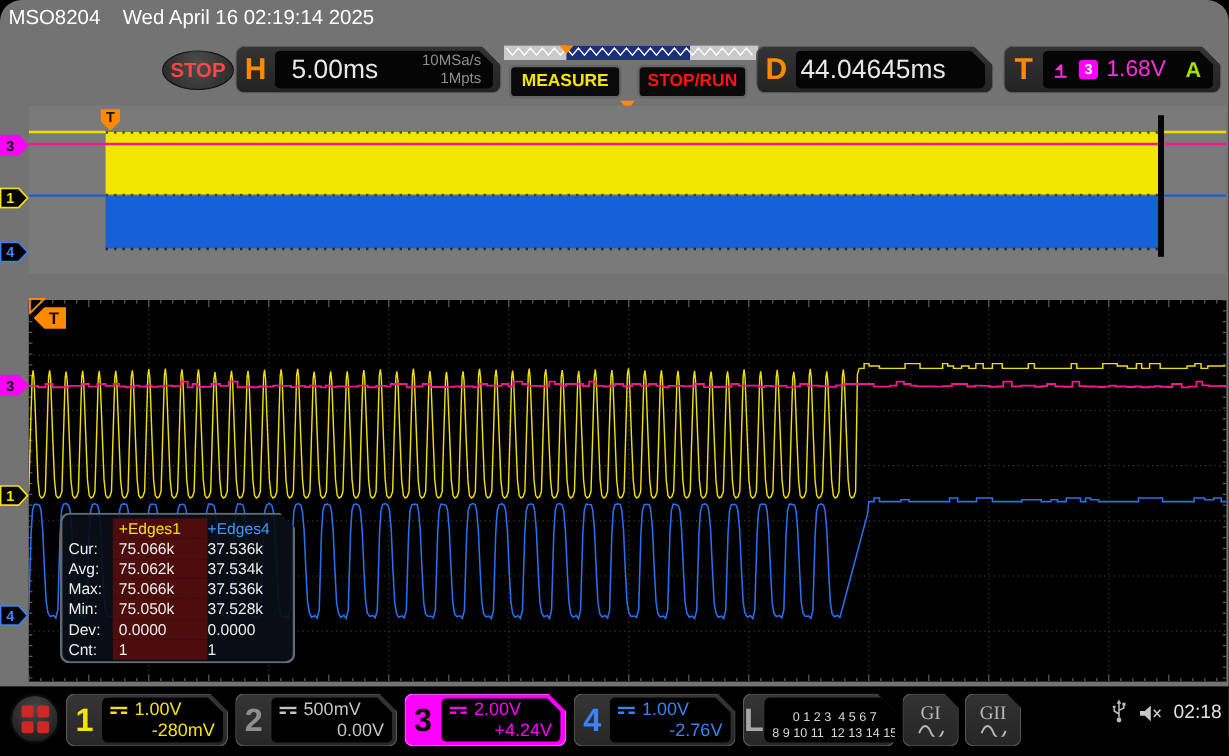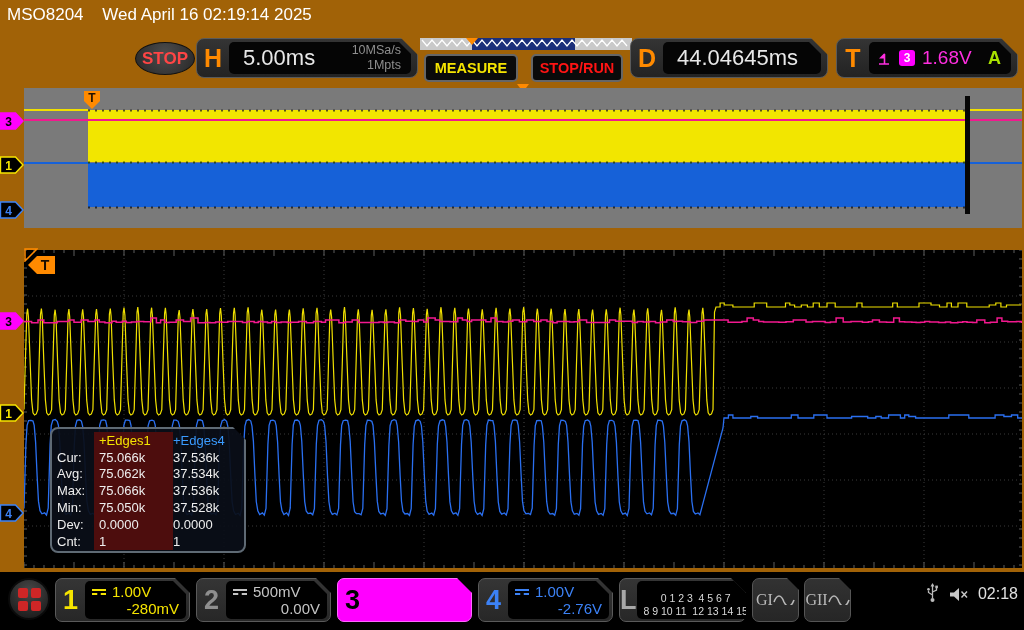--- a/index.html
+++ b/index.html
@@ -1,18 +1,18 @@
 <!DOCTYPE html>
 <html><head>
 <meta charset="utf-8">
 <style>
   html,body{margin:0;padding:0;background:#000;}
   body{width:1024px;height:630px;position:relative;overflow:hidden;
        font-family:"Liberation Sans",sans-serif;-webkit-font-smoothing:antialiased;}
-  #screen{position:absolute;inset:0;background:#a16207;}
+  #screen{position:absolute;inset:0;background:#737373;border-radius:18px;}
 
   
   #titlebar{position:absolute;left:0;top:0;width:1024px;height:30px;color:#fff;
             font-size:17px;line-height:30px;padding-left:7px;box-sizing:border-box;}
   #titlebar .model{margin-right:14px;}
 
   
   #toolbar{position:absolute;left:0;top:30px;width:1024px;height:54px;}
   #logo{position:absolute;left:6px;top:6px;font-family:"Liberation Serif",serif;
         font-weight:bold;font-size:33px;color:#f7dc00;letter-spacing:-1px;}
@@ -24,21 +24,21 @@
        clip-path:polygon(0 0,calc(100% - 17px) 0,100% 17px,100% 100%,0 100%);
        display:flex;align-items:center;}
   .blk .key{width:32px;text-align:center;font-size:25px;font-weight:bold;color:#ff8a00;}
   .blk .inner{flex:1;height:32px;margin-right:6px;background:#050505;border-radius:5px;
        clip-path:polygon(0 0,calc(100% - 12px) 0,100% 12px,100% 100%,0 100%);
        display:flex;align-items:center;box-sizing:border-box;}
   #h-block{left:196px;width:222px;}
   #h-block .tb{color:#e8e8e8;font-size:22px;padding-left:14px;flex:1;}
   #h-block .side{text-align:right;color:#8f8f8f;font-size:12.5px;line-height:1.2;padding-right:10px;}
   #d-block{left:630px;width:198px;}
-  #d-block .dval{color:#e8e8e8;font-size:22px;padding-left:14px;}
+  #d-block .dval{color:#e8e8e8;font-size:22px;padding-left:4px;}
   #t-block{left:836px;width:182px;}
   #t-block .inner{gap:7px;padding-left:8px;}
   #trig-badge{width:16px;height:16px;background:#ff00ff;border-radius:3px;color:#fff;
        font-size:12px;font-weight:bold;display:flex;align-items:center;justify-content:center;}
   #trig-level{color:#ff2ee0;font-size:19px;}
   #trig-mode{color:#a8e000;font-size:18px;font-weight:bold;margin-left:auto;padding-right:10px;}
   .scope-btn{position:absolute;top:24px;height:28px;background:#0a0a0a;border:2px solid #666;
        border-radius:5px;font-weight:bold;font-size:14.5px;display:flex;align-items:center;
        justify-content:center;box-sizing:border-box;padding:0 8px;}
   #measure-btn{left:424px;width:94px;color:#f5e400;}
@@ -96,21 +96,21 @@
   #ch2{left:196px;color:#c4c4c4;} #ch2 .num{color:#8f8f8f;}
   #ch3{left:337px;color:#ff00ff;}
   #ch4{left:478px;color:#3c82f6;} #ch4 .num{color:#3c82f6;}
   #lbox{left:619px;width:127px;color:#d4d4d4;}
   #lbox .num{color:#a8a8a8;}
   #lbox .inner{justify-content:flex-end;}
   #lbox .lrow{font-size:10.5px;line-height:13px;text-align:center;white-space:pre;color:#d8d8d8;}
   .genbox{position:absolute;top:6px;width:47px;height:44px;background:linear-gradient(#323232,#262626);
        border:1px solid #555;border-radius:7px;box-sizing:border-box;
        clip-path:polygon(0 0,calc(100% - 12px) 0,100% 12px,100% 100%,0 100%);
-       display:flex;flex-direction:row;align-items:center;justify-content:center;
+       display:flex;flex-direction:column;align-items:center;justify-content:center;
        color:#b8b8b8;font-family:"Liberation Serif",serif;font-size:16px;}
   #gen1{left:752px;} #gen2{left:804px;}
   #status{position:absolute;right:6px;top:10px;display:flex;align-items:flex-end;gap:9px;color:#e0e0e0;font-size:16px;}
 </style>
 </head>
 <body>
 
 <div id="screen">
 
   <div id="titlebar">
@@ -309,20 +309,30 @@
               <i class="dash"></i>
             </span>
           <span>500mV</span>
           </div>
         <div class="l2">0.00V</div>
       </div>
     </div>
 
     <div class="chbox sel" id="ch3">
       <span class="num">3</span>
+      <div class="inner">
+        <div class="l1">
+            <span class="dcicon">
+              <i class="solid"></i>
+              <i class="dash"></i>
+            </span>
+          <span>2.00V</span>
+          </div>
+        <div class="l2">+4.24V</div>
+      </div>
     </div>
 
     <div class="chbox" id="ch4">
       <span class="num">4</span>
       <div class="inner">
         <div class="l1">
             <span class="dcicon">
               <i class="solid"></i>
               <i class="dash"></i>
             </span>

